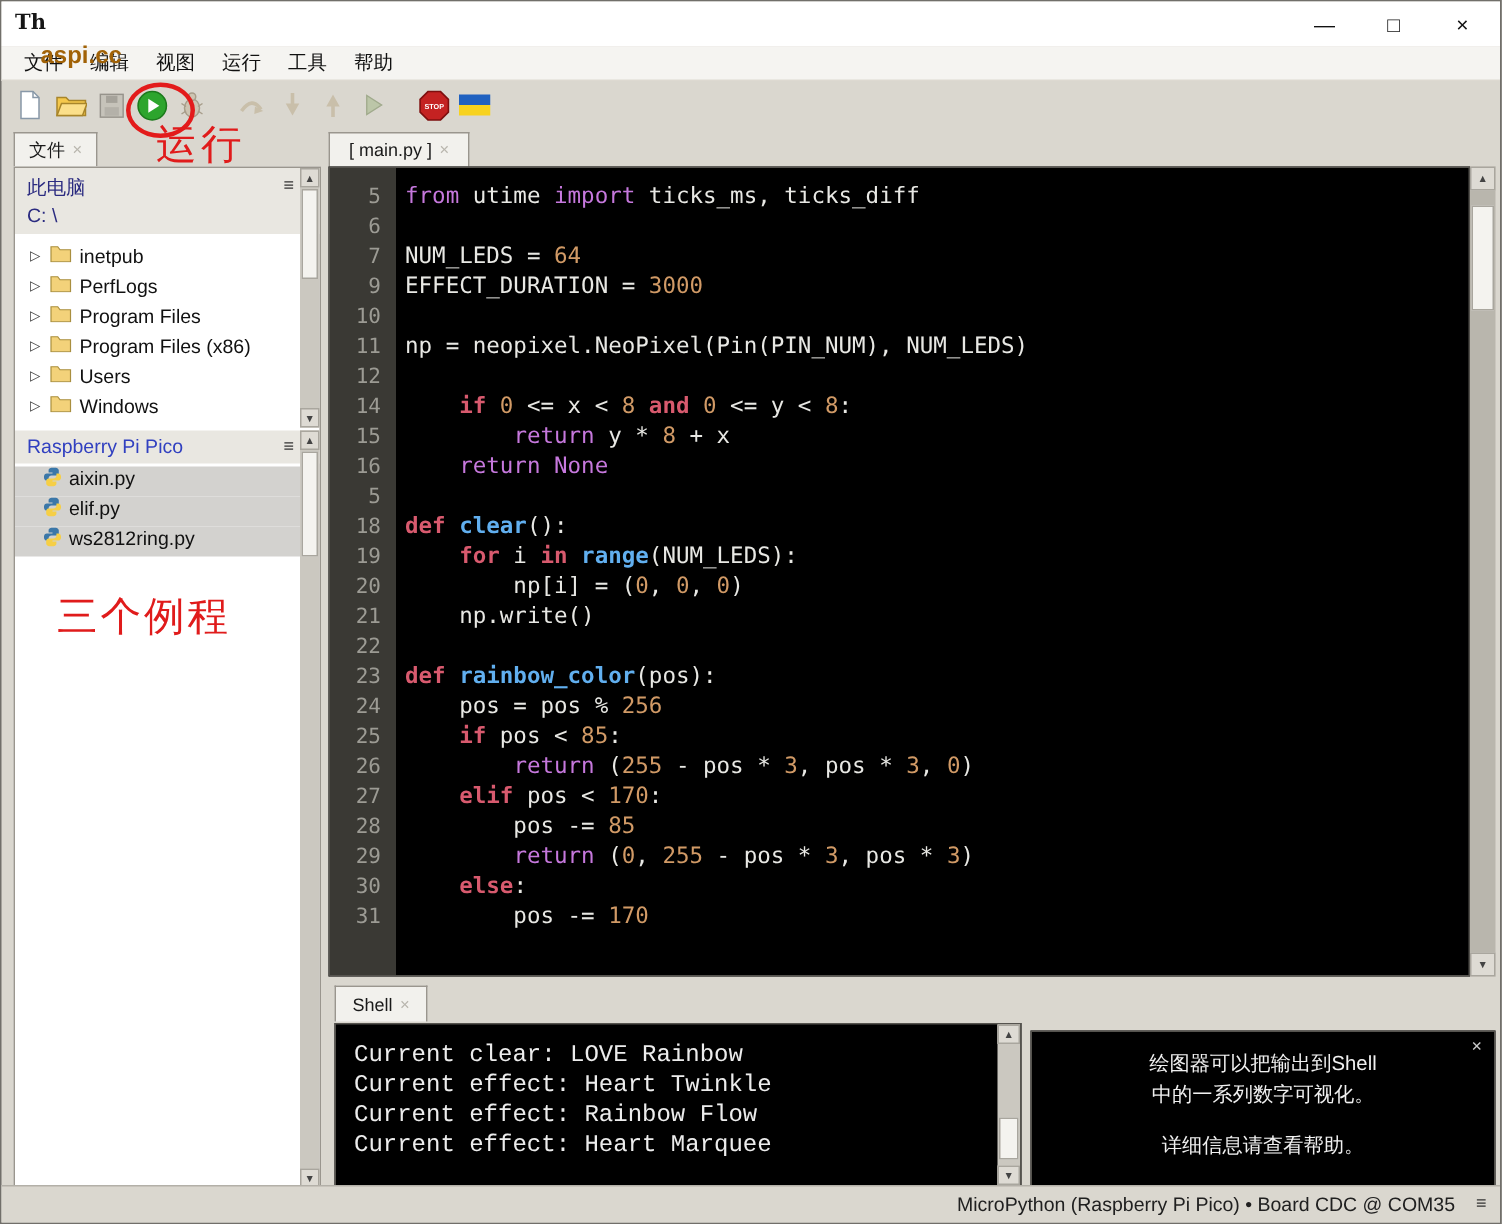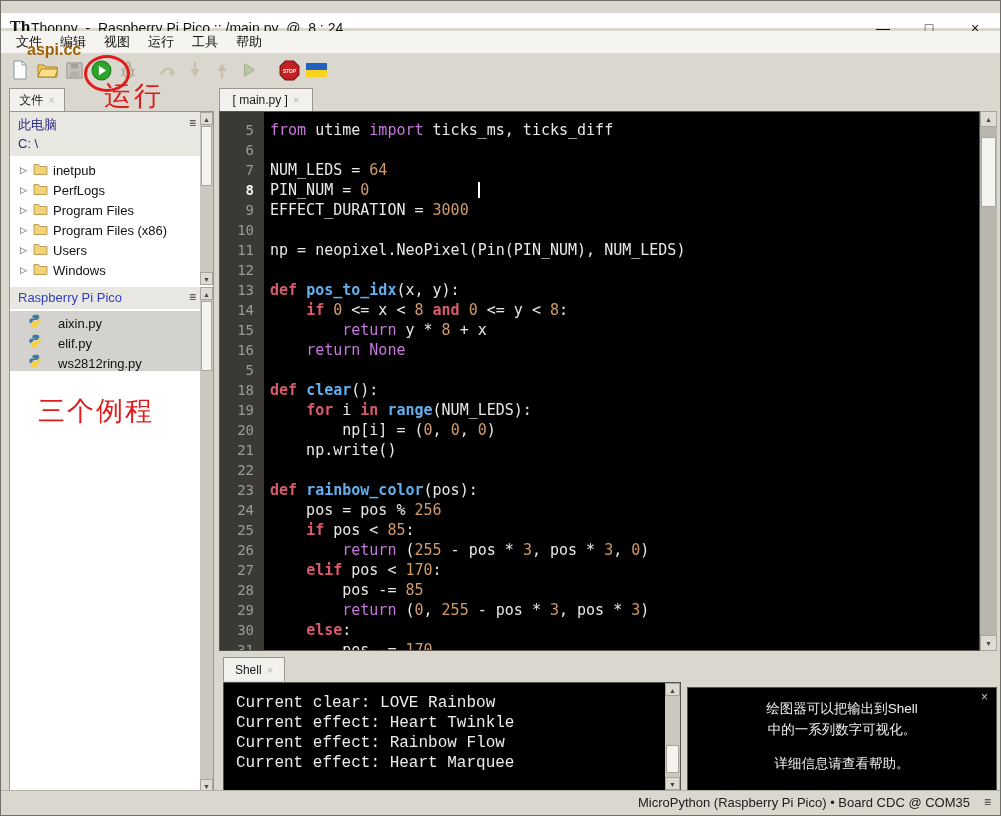--- a/index.html
+++ b/index.html
@@ -1,20 +1,20 @@
 <!DOCTYPE html>
 <html><head>
 <meta charset="utf-8">
 <style>
   html,body{margin:0;padding:0;}
   body{width:1001px;height:816px;position:relative;font-family:"Liberation Sans",sans-serif;background:#dad7cf;}
   .win{position:absolute;inset:0;border:1px solid #716f6a;box-sizing:border-box;background:#dad7cf;}
 
   
-  .titlebar{position:absolute;left:0;top:12px;right:0;height:15px;background:#ffffff;}
+  .titlebar{position:absolute;left:0;top:0;right:0;height:30px;background:#ffffff;}
   .app-icon{position:absolute;left:9px;top:6px;width:18px;height:18px;color:#161616;font:bold 14px "DejaVu Serif",serif;}
   .wm{position:absolute;left:26px;top:4px;color:#a16207;font-weight:bold;font-size:16px;z-index:3;margin-top:24px;}
   .title{position:absolute;left:30px;top:7px;font-size:14px;color:#141414;white-space:pre;}
   .ctrl{position:absolute;top:0;height:30px;width:46px;text-align:center;line-height:30px;font-size:14px;color:#111;}
   #ctrl-close{right:2px;}#ctrl-max{right:48px;}#ctrl-min{right:94px;}
 
   
   .menubar{position:absolute;left:0;top:30px;right:0;height:22px;background:#f5f4f1;border-bottom:1px solid #ddd9d1;display:flex;align-items:center;padding-left:6px;}
   .mi{padding:2px 9px;font-size:13px;color:#111;}
 
@@ -38,21 +38,21 @@
   #hdr-computer{top:0;height:44px;}
   #hdr-pico{top:175px;height:22px;}
   .hname{position:absolute;left:8px;top:4px;font-size:13px;color:#2b2b80;}
   .hsub{position:absolute;left:8px;top:24px;font-size:13px;color:#2b2b80;}
   #pico-title{color:#3140c0;}
   .burger{position:absolute;right:17px;top:4px;color:#333;font-size:12px;}
   #tree{position:absolute;left:0;top:48px;width:190px;}
   .trow{height:20px;display:flex;align-items:center;padding-left:10px;gap:5px;font-size:13px;color:#111;}
   .tri{color:#444;font-size:9px;width:8px;}
   #picorows{position:absolute;left:0;top:199px;width:192px;}
-  .prow{height:20px;background:#d3d2cf;display:flex;align-items:flex-end;padding-left:18px;gap:16px;font-size:13px;color:#111;}
+  .prow{height:20px;background:#d3d2cf;display:flex;align-items:flex-start;padding-left:18px;gap:4px;font-size:13px;color:#111;}
 
   
   .vscroll{position:absolute;width:13px;background:#cbc8c0;}
   .sarr{position:absolute;left:0;width:100%;height:13px;font-size:7px;color:#444;text-align:center;line-height:13px;background:#dedbd4;border:1px solid #a9a69e;box-sizing:border-box;}
   .sarr.dn{bottom:0;}
   .sthumb{position:absolute;left:1px;right:1px;background:#f4f3ef;border:1px solid #a9a69e;box-sizing:border-box;}
   #sb1{right:0;top:0;height:173px;}
   #sb2{right:0;top:175px;height:505px;}
 
   
@@ -94,21 +94,20 @@
   #status-burger{position:absolute;right:9px;top:4px;font-size:12px;color:#333;}
 </style>
 </head>
 <body>
 
 <div class="win">
 
   <div class="titlebar">
     <span class="app-icon">Th</span>
     <span class="wm">aspi.cc</span>
-    <span class="title">Thonny  -  Raspberry Pi Pico :: /main.py  @  8 : 24</span>
     <span class="ctrl" id="ctrl-min">—</span>
     <span class="ctrl" id="ctrl-max">□</span>
     <span class="ctrl" id="ctrl-close">×</span>
   </div>
 
   <div class="menubar">
       <span class="mi">文件</span>
       <span class="mi">编辑</span>
       <span class="mi">视图</span>
       <span class="mi">运行</span>
@@ -287,26 +286,24 @@
   <div class="tab" id="tab-editor">
     <span>[ main.py ]</span>
     <span class="tabx">×</span>
   </div>
   <div id="editor">
     <div class="gutter"></div>
     <div id="codelines">
         <div class="cline"><span class="ln">5</span><span class="kwb">from</span><span class="txt"> utime </span><span class="kwb">import</span><span class="txt"> ticks_ms, ticks_diff</span></div>
         <div class="cline"><span class="ln">6</span></div>
         <div class="cline"><span class="ln">7</span><span class="txt">NUM_LEDS = </span><span class="num">64</span></div>
-        <div class="cline"><span class="ln cur">8</span><span class="txt">PIN_NUM = </span><span class="num">0</span><span class="txt">            </span><span class="caret"></span></div>
         <div class="cline"><span class="ln">9</span><span class="txt">EFFECT_DURATION = </span><span class="num">3000</span></div>
         <div class="cline"><span class="ln">10</span></div>
         <div class="cline"><span class="ln">11</span><span class="txt">np = neopixel.NeoPixel(Pin(PIN_NUM), NUM_LEDS)</span></div>
         <div class="cline"><span class="ln">12</span></div>
-        <div class="cline"><span class="ln">13</span><span class="kwa">def</span><span class="txt"> </span><span class="fn">pos_to_idx</span><span class="txt">(x, y):</span></div>
         <div class="cline"><span class="ln">14</span><span class="txt">    </span><span class="kwa">if</span><span class="txt"> </span><span class="num">0</span><span class="txt"> &lt;= x &lt; </span><span class="num">8</span><span class="txt"> </span><span class="kwa">and</span><span class="txt"> </span><span class="num">0</span><span class="txt"> &lt;= y &lt; </span><span class="num">8</span><span class="txt">:</span></div>
         <div class="cline"><span class="ln">15</span><span class="txt">        </span><span class="kwb">return</span><span class="txt"> y * </span><span class="num">8</span><span class="txt"> + x</span></div>
         <div class="cline"><span class="ln">16</span><span class="txt">    </span><span class="kwb">return</span><span class="txt"> </span><span class="kwb">None</span></div>
         <div class="cline"><span class="ln">5</span></div>
         <div class="cline"><span class="ln">18</span><span class="kwa">def</span><span class="txt"> </span><span class="fn">clear</span><span class="txt">():</span></div>
         <div class="cline"><span class="ln">19</span><span class="txt">    </span><span class="kwa">for</span><span class="txt"> i </span><span class="kwa">in</span><span class="txt"> </span><span class="fn">range</span><span class="txt">(NUM_LEDS):</span></div>
         <div class="cline"><span class="ln">20</span><span class="txt">        np[i] = (</span><span class="num">0</span><span class="txt">, </span><span class="num">0</span><span class="txt">, </span><span class="num">0</span><span class="txt">)</span></div>
         <div class="cline"><span class="ln">21</span><span class="txt">    np.write()</span></div>
         <div class="cline"><span class="ln">22</span></div>
         <div class="cline"><span class="ln">23</span><span class="kwa">def</span><span class="txt"> </span><span class="fn">rainbow_color</span><span class="txt">(pos):</span></div>

